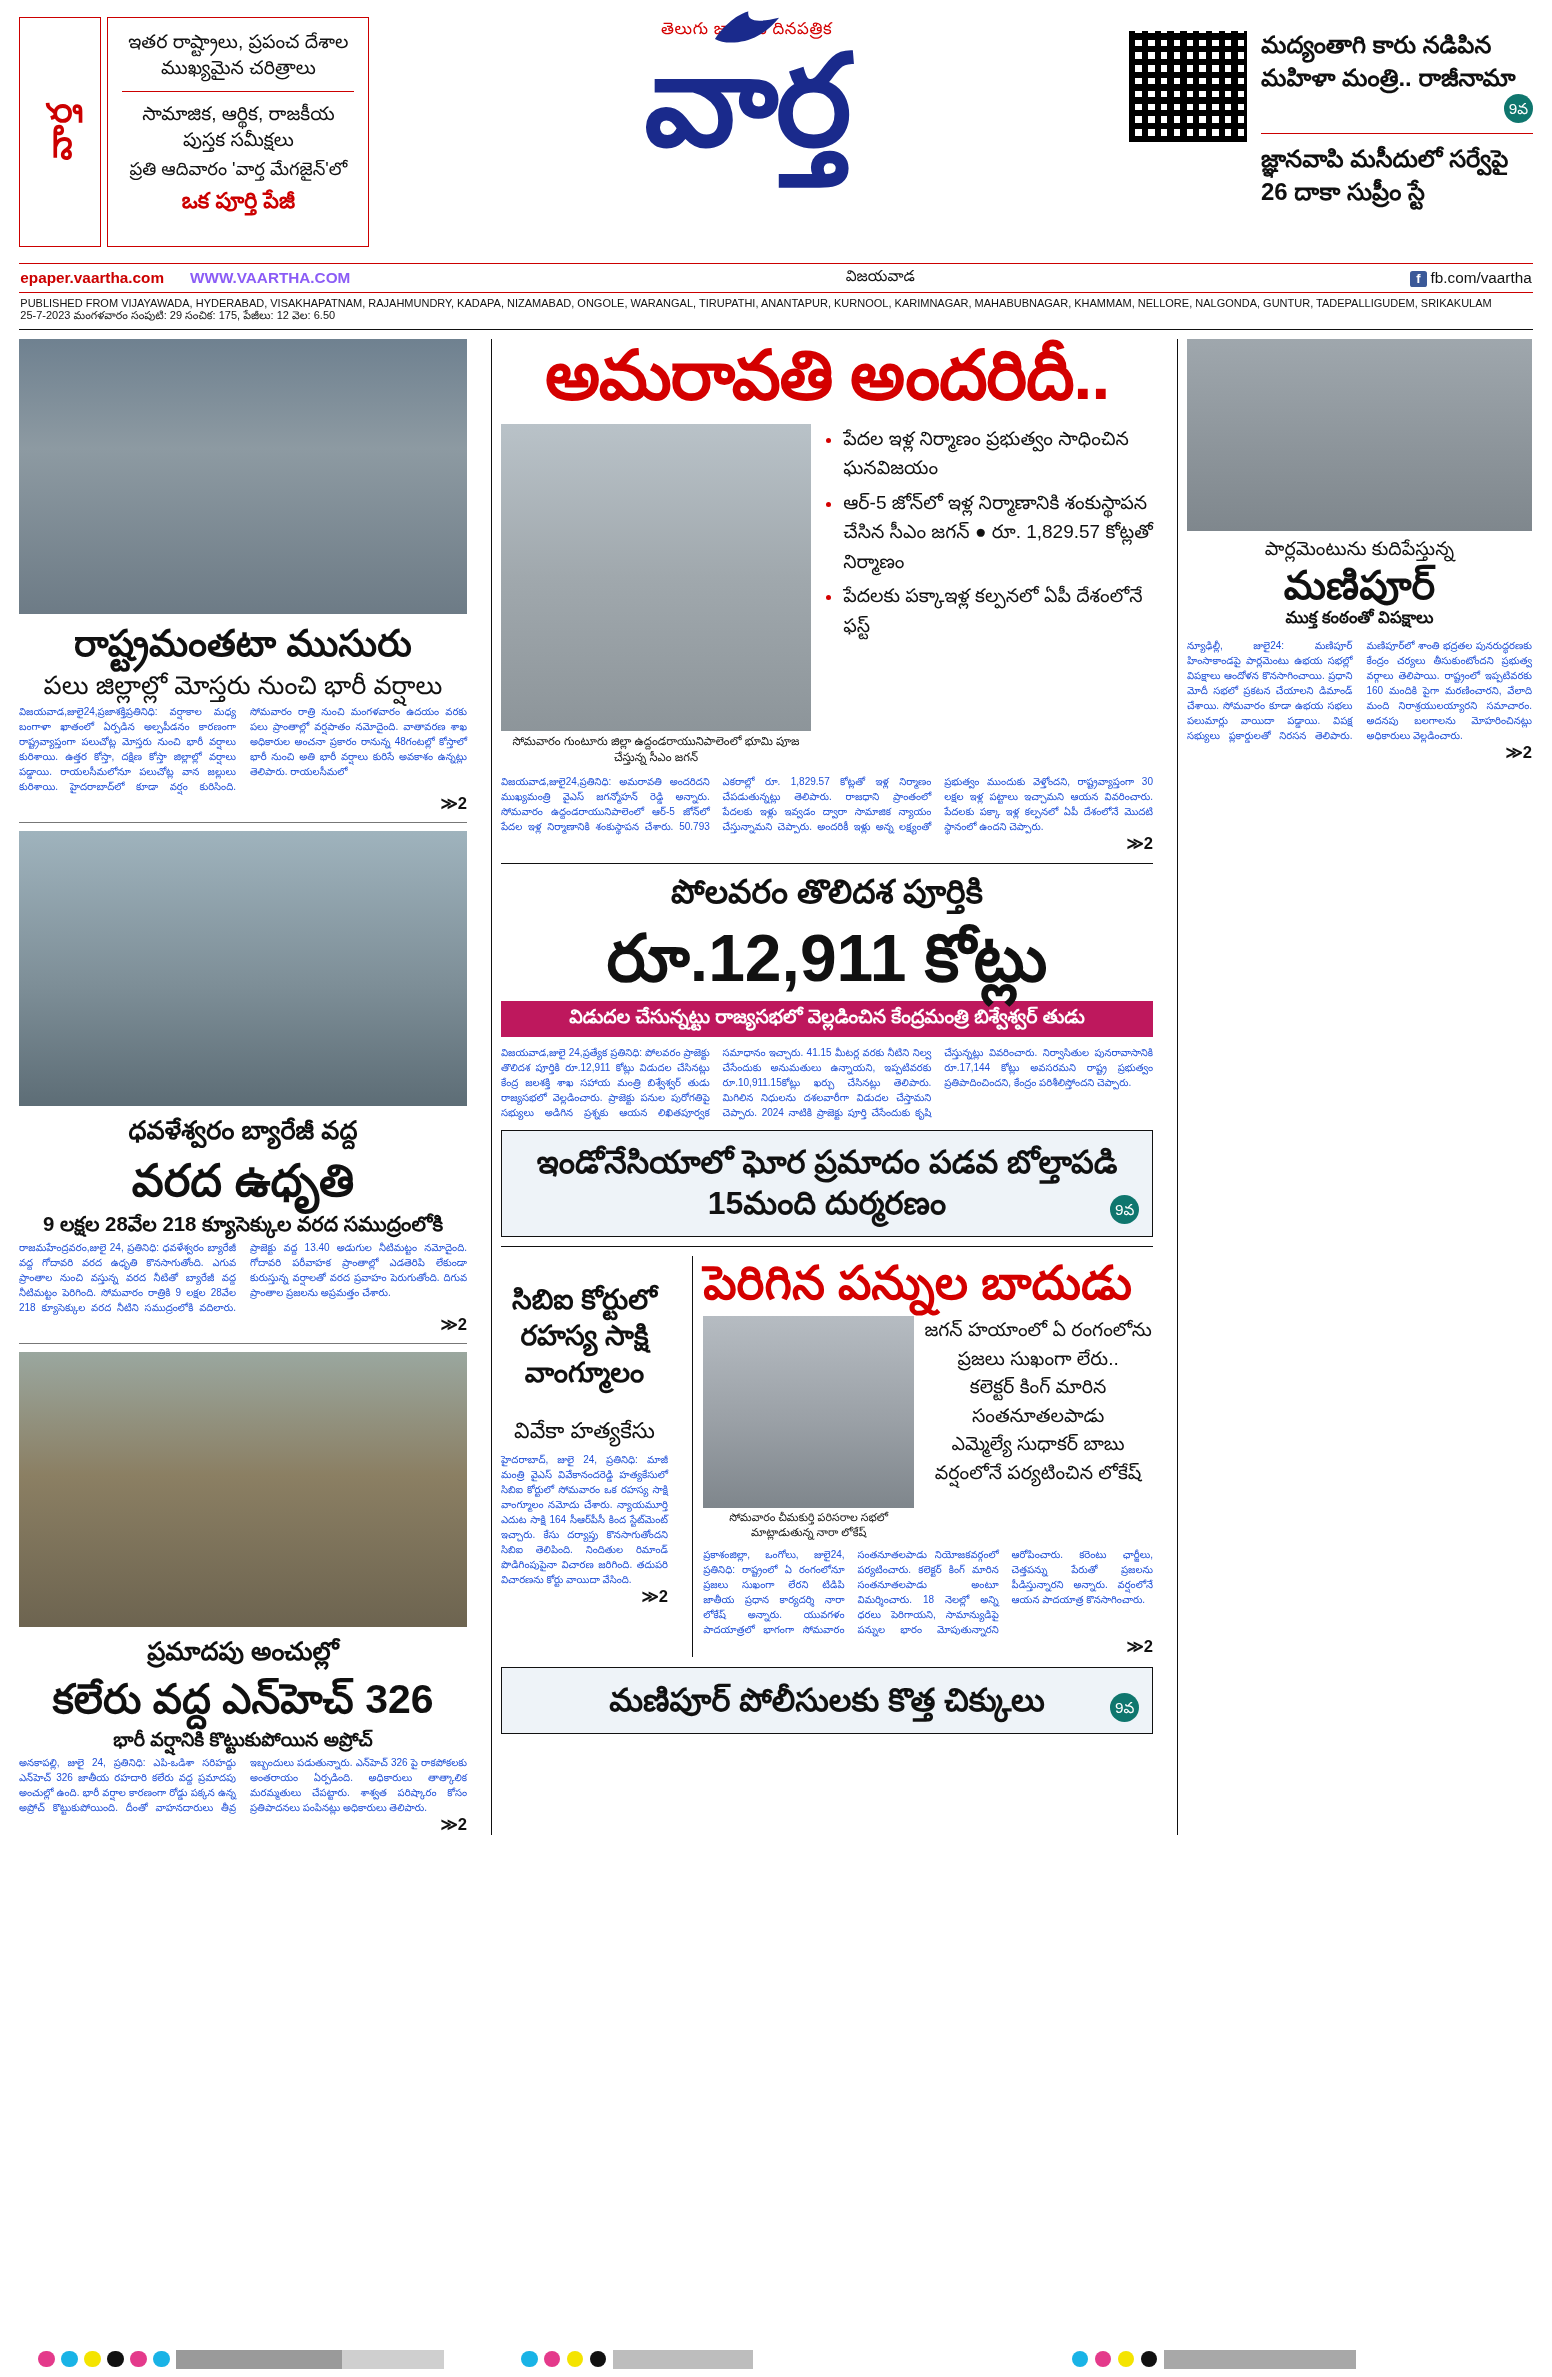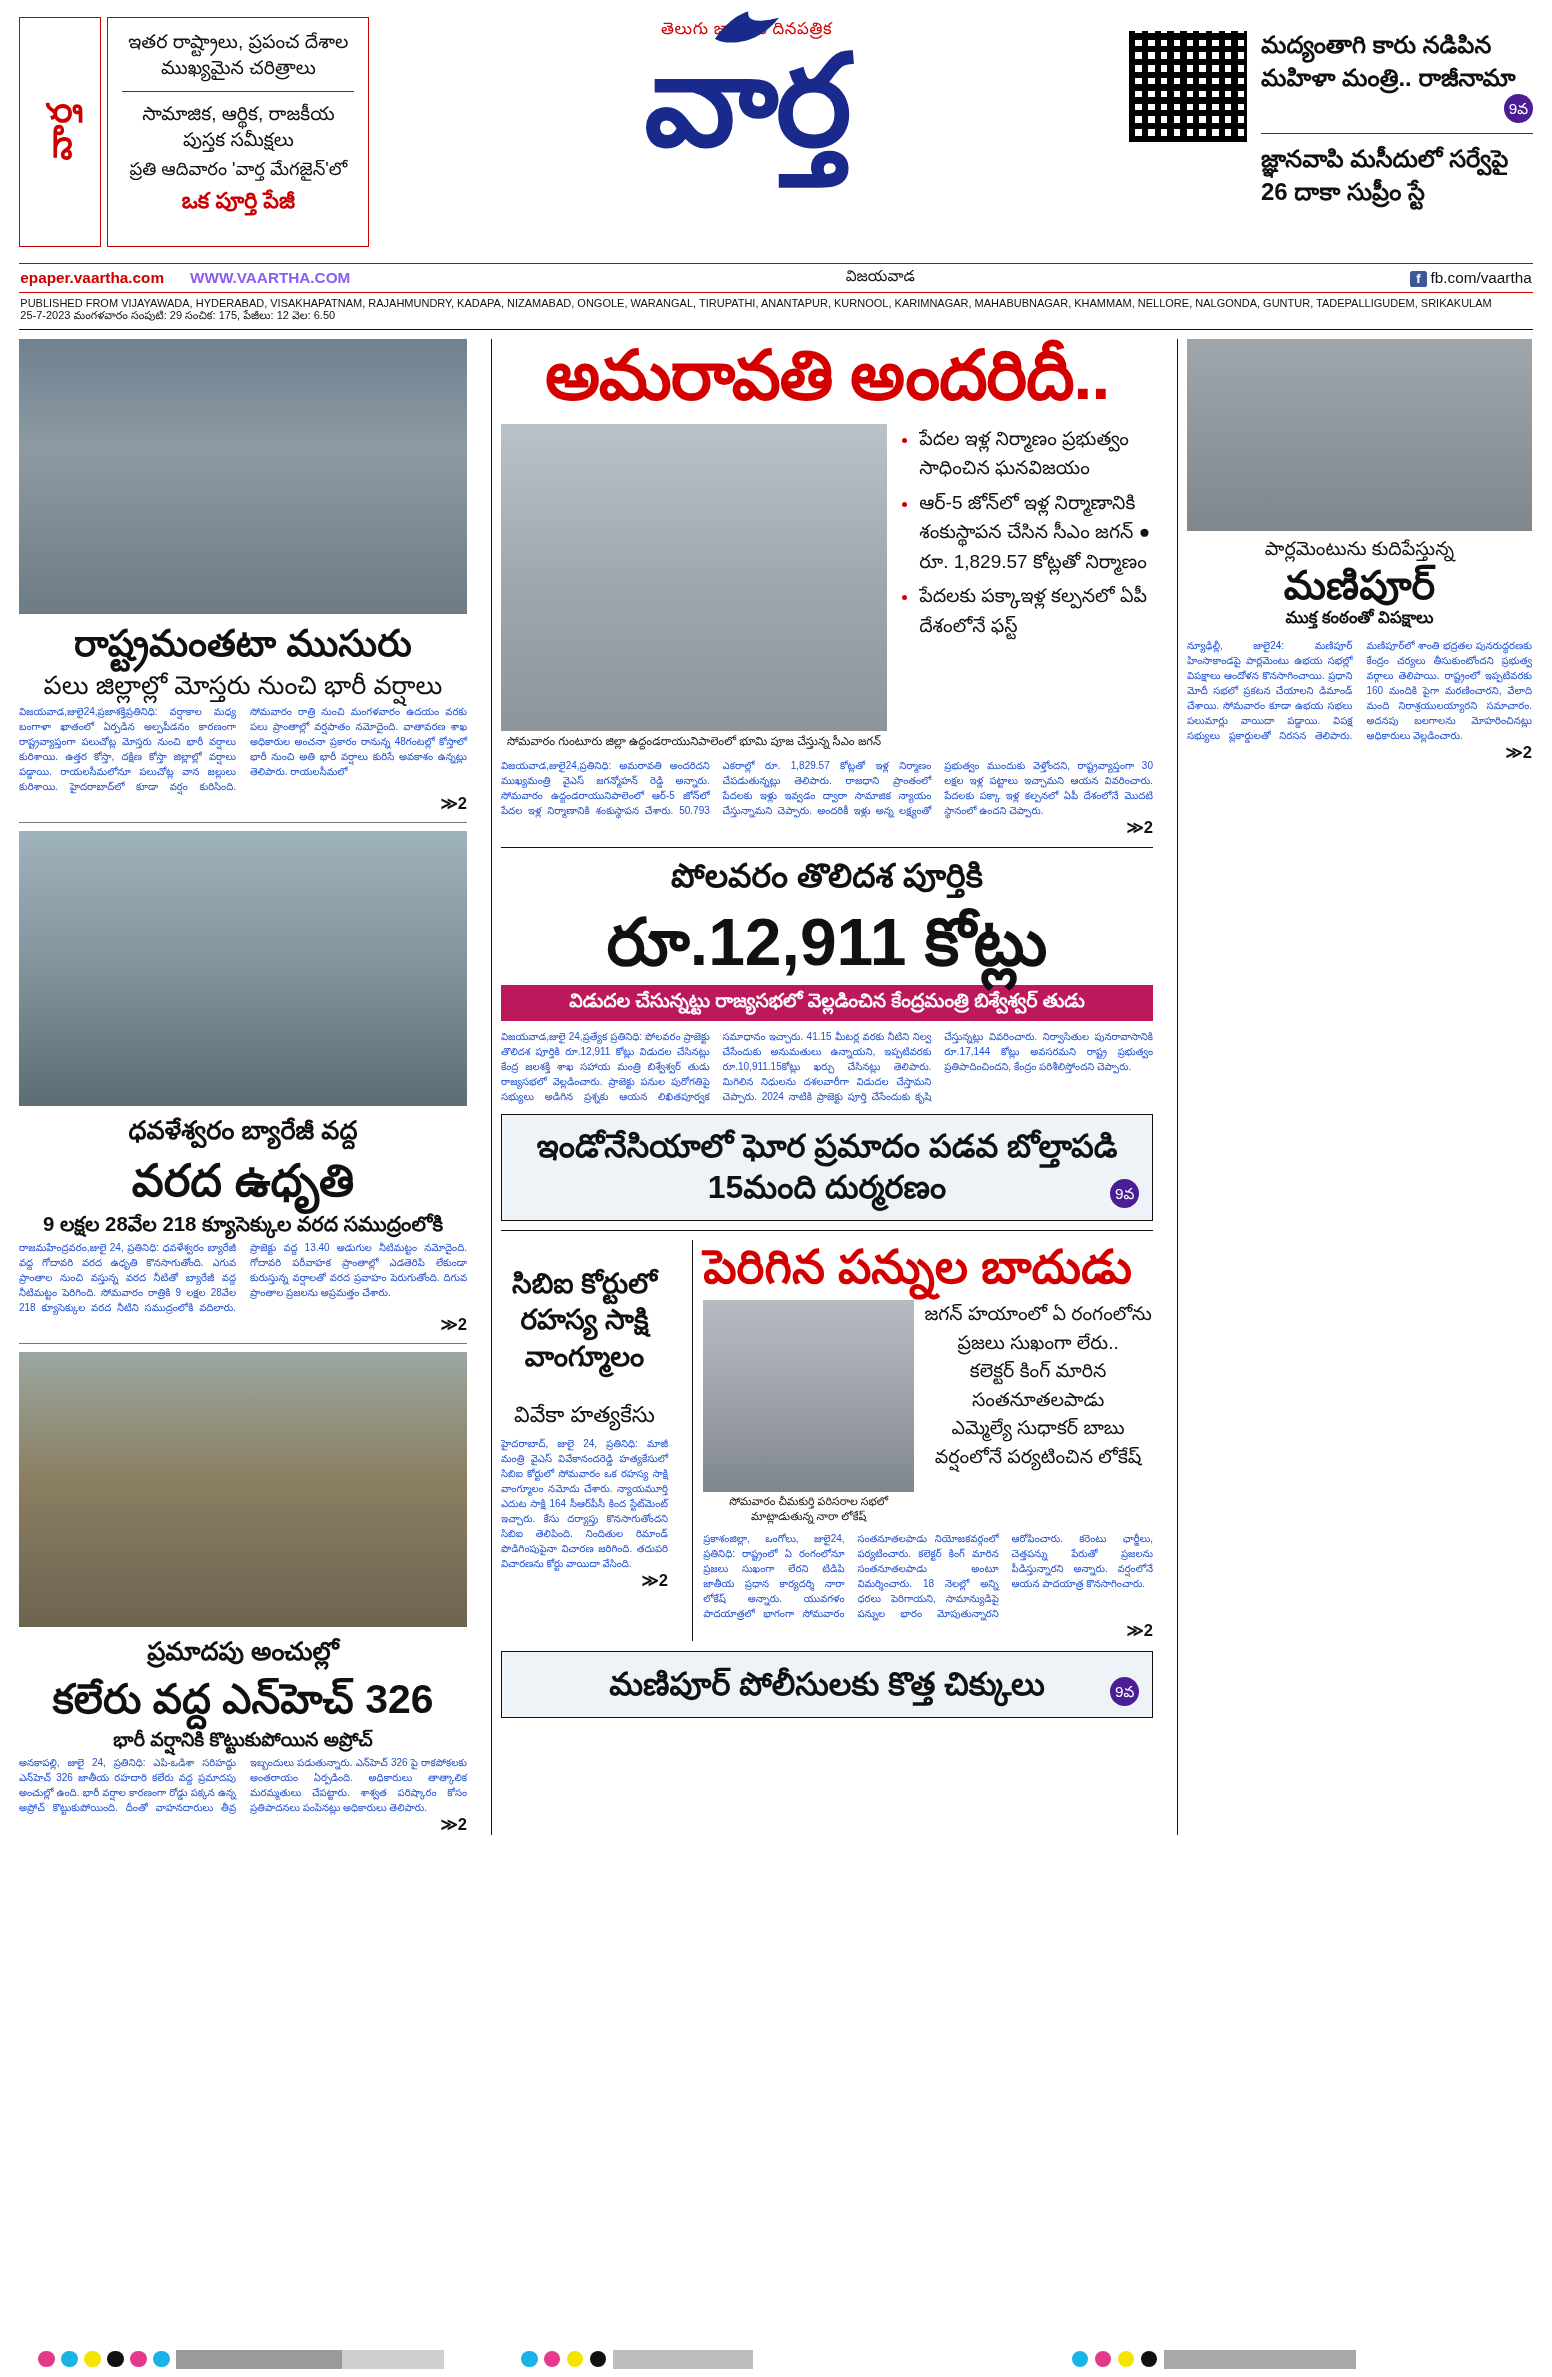--- a/index.html
+++ b/index.html
@@ -43,21 +43,21 @@
   }
   .mh-right { width:409px; height:230px; display:flex; }
   .qr { width:128px; height:121px; margin-top:9px;
         background:
           repeating-linear-gradient(90deg,#000 0 6.4px,#fff 6.4px 12.8px),
           repeating-linear-gradient(0deg,#000 0 6.4px,#fff 6.4px 12.8px);
         background-blend-mode:multiply; border:5.1px solid #fff; }
   .mh-right .headlines { flex:1; padding-left:9px; padding-top:12.8px; }
   .mh-right .hl { font-size:24px; font-weight:bold; line-height:1.35; color:#111; }
   .pagebadge { display:inline-block; width:29px;height:29px;border-radius:50%;
-      background:#4c1d95; color:#fff; font-size:15.3px; text-align:center; line-height:29px; }
+      background:#0f766e; color:#fff; font-size:15.3px; text-align:center; line-height:29px; }
   .mh-right .rule { border:0; border-top:1.3px solid #c00; margin:10.2px 0 9px 0; }
 
   
   .urlbar { display:flex; align-items:center; border-top:1.9px solid #c00;
             border-bottom:1.3px solid #c00; padding:3.8px 1.3px; font-size:15.3px; }
   .urlbar .u1 { color:#c00; font-weight:bold; }
   .urlbar .u2 { color:#8b5cf6; font-weight:bold; margin-left:26px; }
   .urlbar .mid { flex:1; text-align:center; font-size:15.3px; color:#111; }
   .urlbar .fb { color:#111; font-size:15.3px; }
   .urlbar .fbicon { display:inline-block; width:16.6px;height:16.6px;background:#3b5998;
@@ -206,21 +206,21 @@
       <div class="hl-med" style="font-size:19px;font-weight:bold">భారీ వర్షానికి కొట్టుకుపోయిన అప్రోచ్</div>
       <div class="body-text body-cols-2">అనకాపల్లి, జులై 24, ప్రతినిధి: ఎపి-ఒడిశా సరిహద్దు ఎన్‌హెచ్ 326 జాతీయ రహదారి కలేరు వద్ద ప్రమాదపు అంచుల్లో ఉంది. భారీ వర్షాల కారణంగా రోడ్డు పక్కన ఉన్న అప్రోచ్ కొట్టుకుపోయింది. దీంతో వాహనదారులు తీవ్ర ఇబ్బందులు పడుతున్నారు. ఎన్‌హెచ్ 326 పై రాకపోకలకు అంతరాయం ఏర్పడింది. అధికారులు తాత్కాలిక మరమ్మతులు చేపట్టారు. శాశ్వత పరిష్కారం కోసం ప్రతిపాదనలు పంపినట్లు అధికారులు తెలిపారు.</div>
       <div class="more">≫2</div>
     </div>
 
     <div class="col-mid br">
 
       <div class="amaravati">అమరావతి అందరిదీ..</div>
 
       <div style="display:flex; gap:10.2px;">
-        <div style="width:386px;">
+        <div style="width:310px;">
           <div class="photo ph-event" style="height:307px"></div>
           <div class="center" style="font-size:11.5px;padding-top:3.8px">సోమవారం గుంటూరు జిల్లా ఉద్దండరాయునిపాలెంలో భూమి పూజ చేస్తున్న సీఎం జగన్</div>
         </div>
         <div class="bullets" style="flex:1">
           <ul>
             <li>పేదల ఇళ్ల నిర్మాణం ప్రభుత్వం సాధించిన ఘనవిజయం</li>
             <li>ఆర్-5 జోన్‌లో ఇళ్ల నిర్మాణానికి శంకుస్థాపన చేసిన సీఎం జగన్ ● రూ. 1,829.57 కోట్లతో నిర్మాణం</li>
             <li>పేదలకు పక్కాఇళ్ల కల్పనలో ఏపీ దేశంలోనే ఫస్ట్</li>
           </ul>
         </div>

